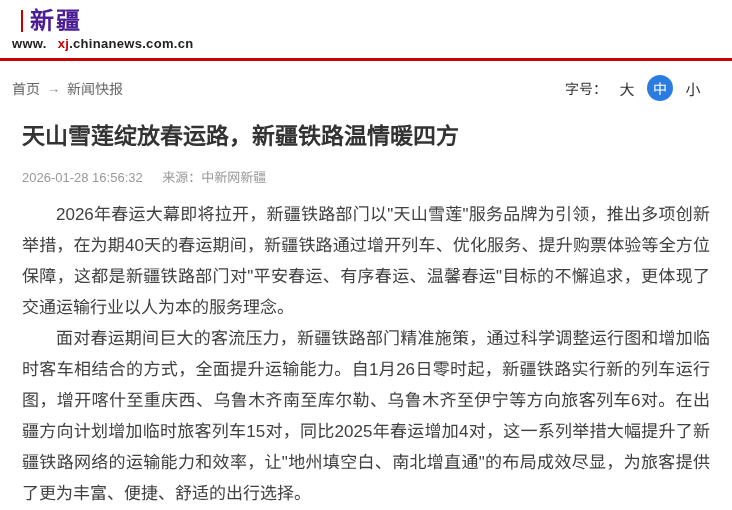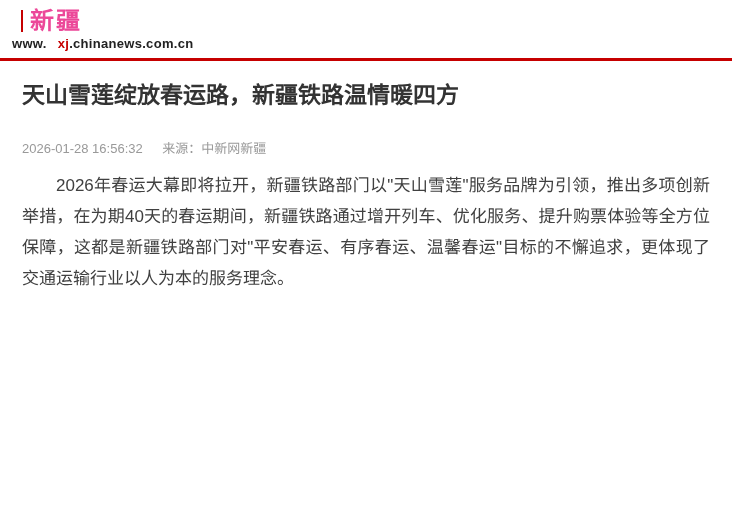--- a/index.html
+++ b/index.html
@@ -36,21 +36,21 @@
   .logo-sep {
     width: 2px;
     height: 22px;
     background: #c60000;
     margin: 0 7px 0 9px;
   }
   .logo-region {
     font-weight: bold;
     font-size: 24px;
     line-height: 28px;
-    color: #ec4899;
+    color: #4c1d95;
     letter-spacing: 2px;
   }
   .site-url {
     margin-top: 1px;
     font-size: 13px;
     line-height: 15px;
     font-weight: bold;
     color: #222222;
     letter-spacing: 0.3px;
   }
@@ -108,21 +108,21 @@
   
   .article { padding: 0 22px; }
   .article-title {
     margin-top: 19px;
     font-size: 23px;
     line-height: 31px;
     font-weight: bold;
     color: #333333;
   }
   .article-meta {
-    margin-top: 27px;
+    margin-top: 15px;
     font-size: 13px;
     color: #999999;
   }
   .article-meta .source { margin-left: 16px; }
   .article-body {
     margin-top: 13px;
     font-size: 17px;
     line-height: 31px;
     color: #404040;
     text-align: justify;
@@ -140,25 +140,39 @@
   <div class="header">
     <div class="logo-row">
       <span class="logo-sep"></span>
       <span class="logo-region">新疆</span>
     </div>
     <div class="site-url"><span>www.</span><span class="hl">xj</span><span>.chinanews.com.cn</span></div>
   </div>
 
   <div class="red-line"></div>
 
+  <div class="nav-row">
+    <div class="breadcrumb">
+      <span class="crumb">首页</span>
+      <span class="arrow">→</span>
+      <span class="crumb">新闻快报</span>
+    </div>
+    <div class="fontsize-widget">
+      <span class="fontsize-label">字号：</span>
+      <span class="fs-opt">大</span>
+      <span class="fs-opt active">中</span>
+      <span class="fs-opt">小</span>
+    </div>
+  </div>
 
   <div class="article">
     <h1 class="article-title">天山雪莲绽放春运路，新疆铁路温情暖四方</h1>
     <div class="article-meta">
       <span>2026-01-28 16:56:32</span>
       <span class="source">来源：中新网新疆</span>
     </div>
     <div class="article-body">
       <p>2026年春运大幕即将拉开，新疆铁路部门以"天山雪莲"服务品牌为引领，推出多项创新举措，在为期40天的春运期间，新疆铁路通过增开列车、优化服务、提升购票体验等全方位保障，这都是新疆铁路部门对"平安春运、有序春运、温馨春运"目标的不懈追求，更体现了交通运输行业以人为本的服务理念。</p>
+      <p>面对春运期间巨大的客流压力，新疆铁路部门精准施策，通过科学调整运行图和增加临时客车相结合的方式，全面提升运输能力。自1月26日零时起，新疆铁路实行新的列车运行图，增开喀什至重庆西、乌鲁木齐南至库尔勒、乌鲁木齐至伊宁等方向旅客列车6对。在出疆方向计划增加临时旅客列车15对，同比2025年春运增加4对，这一系列举措大幅提升了新疆铁路网络的运输能力和效率，让"地州填空白、南北增直通"的布局成效尽显，为旅客提供了更为丰富、便捷、舒适的出行选择。</p>
     </div>
   </div>
 
 </div>
 
 </body></html>

